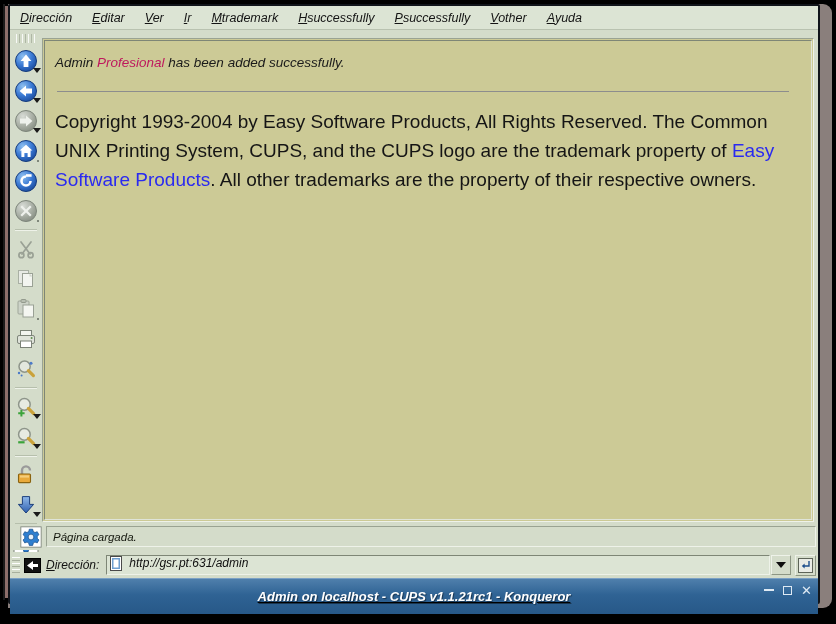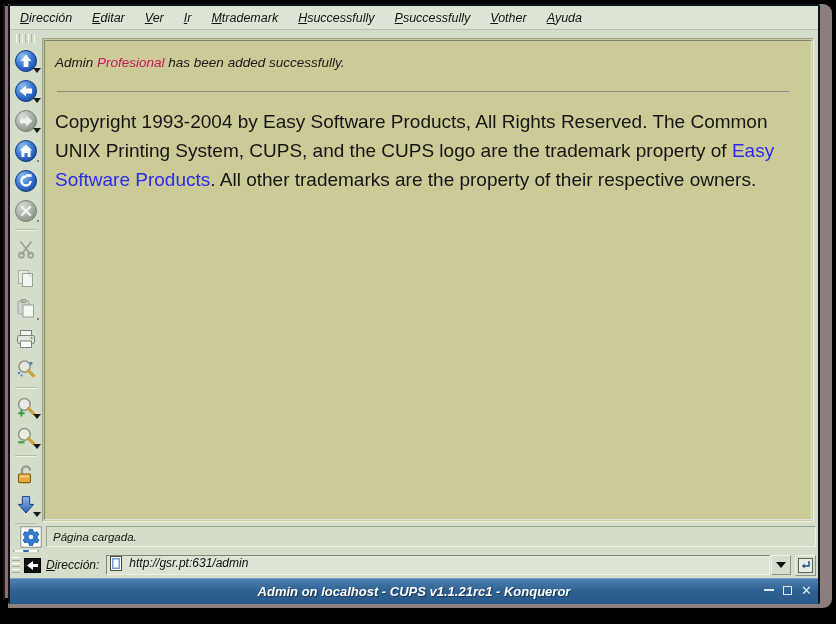--- a/index.html
+++ b/index.html
@@ -136,25 +136,26 @@
   }
   #addr-drop .caret{width:0;height:0;border-left:5px solid transparent;border-right:5px solid transparent;border-top:6px solid #0e0e0e;}
   #addr-go{
     width:21px;height:21px;margin-left:4px;margin-right:2px;background:#d4dcca;
     border:1px solid #eef2e9;border-right-color:#8d9684;border-bottom-color:#8d9684;
     display:flex;align-items:center;justify-content:center;box-sizing:border-box;
   }
 
   
   #titlebar{
-    position:absolute;left:10px;top:578px;width:808px;height:26px;
+    position:absolute;left:10px;top:578px;width:808px;height:36px;
     background:linear-gradient(180deg,#4f7fac 0%,#2f6394 45%,#275888 100%);
     border-top:1px solid #7ba0c4;
     display:flex;align-items:center;justify-content:center;
     box-sizing:border-box;
+    text-decoration:underline;
   }
   #titletext{
     font-size:13px;font-weight:bold;font-style:italic;color:#ffffff;
     text-shadow:1px 1px 1px rgba(0,0,0,.45);
   }
   #wincontrols{position:absolute;right:6px;top:0;height:22px;display:flex;align-items:center;gap:9px;}
   .wc{color:#dfeaf4;font-size:13px;line-height:1;cursor:default;font-family:"DejaVu Sans",sans-serif;}
   .wc-box{width:9px;height:9px;border:1.6px solid #dfeaf4;box-sizing:border-box;}
   .wc-min{width:10px;height:2px;background:#dfeaf4;}
 </style>

